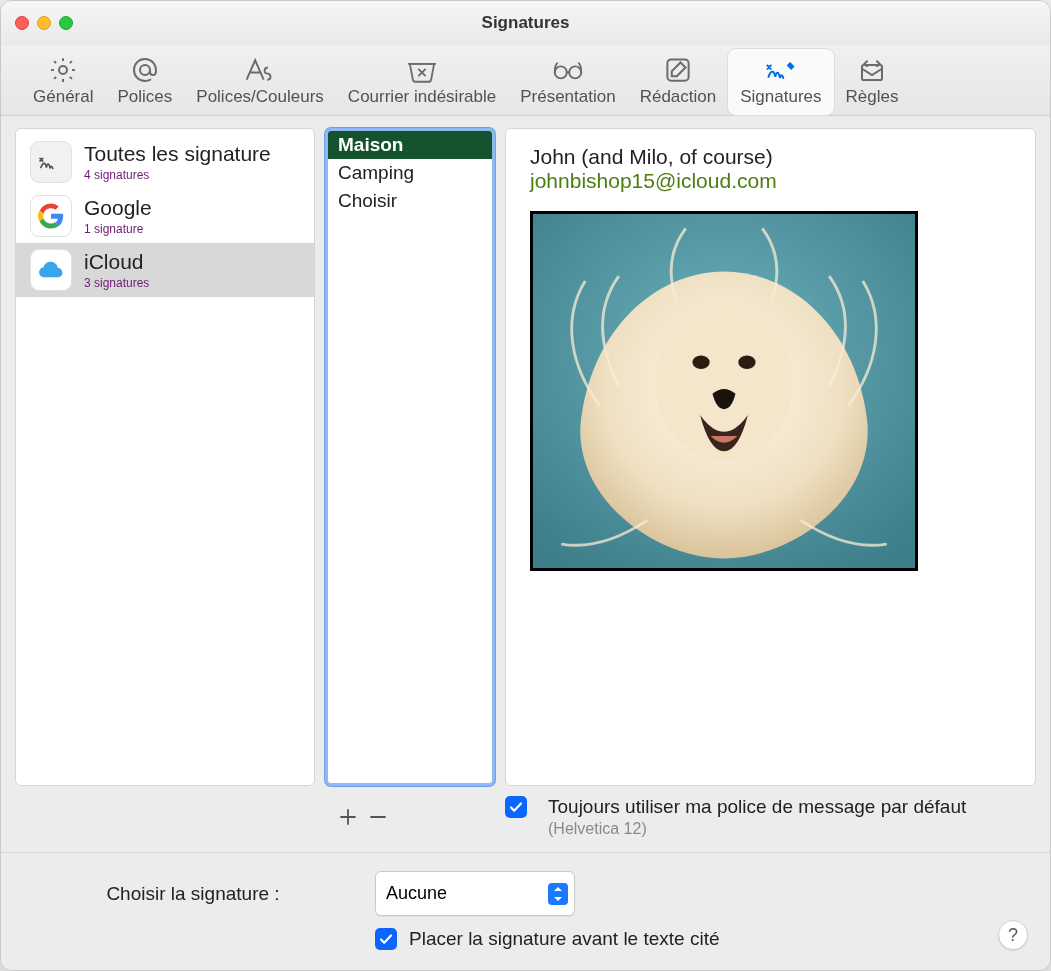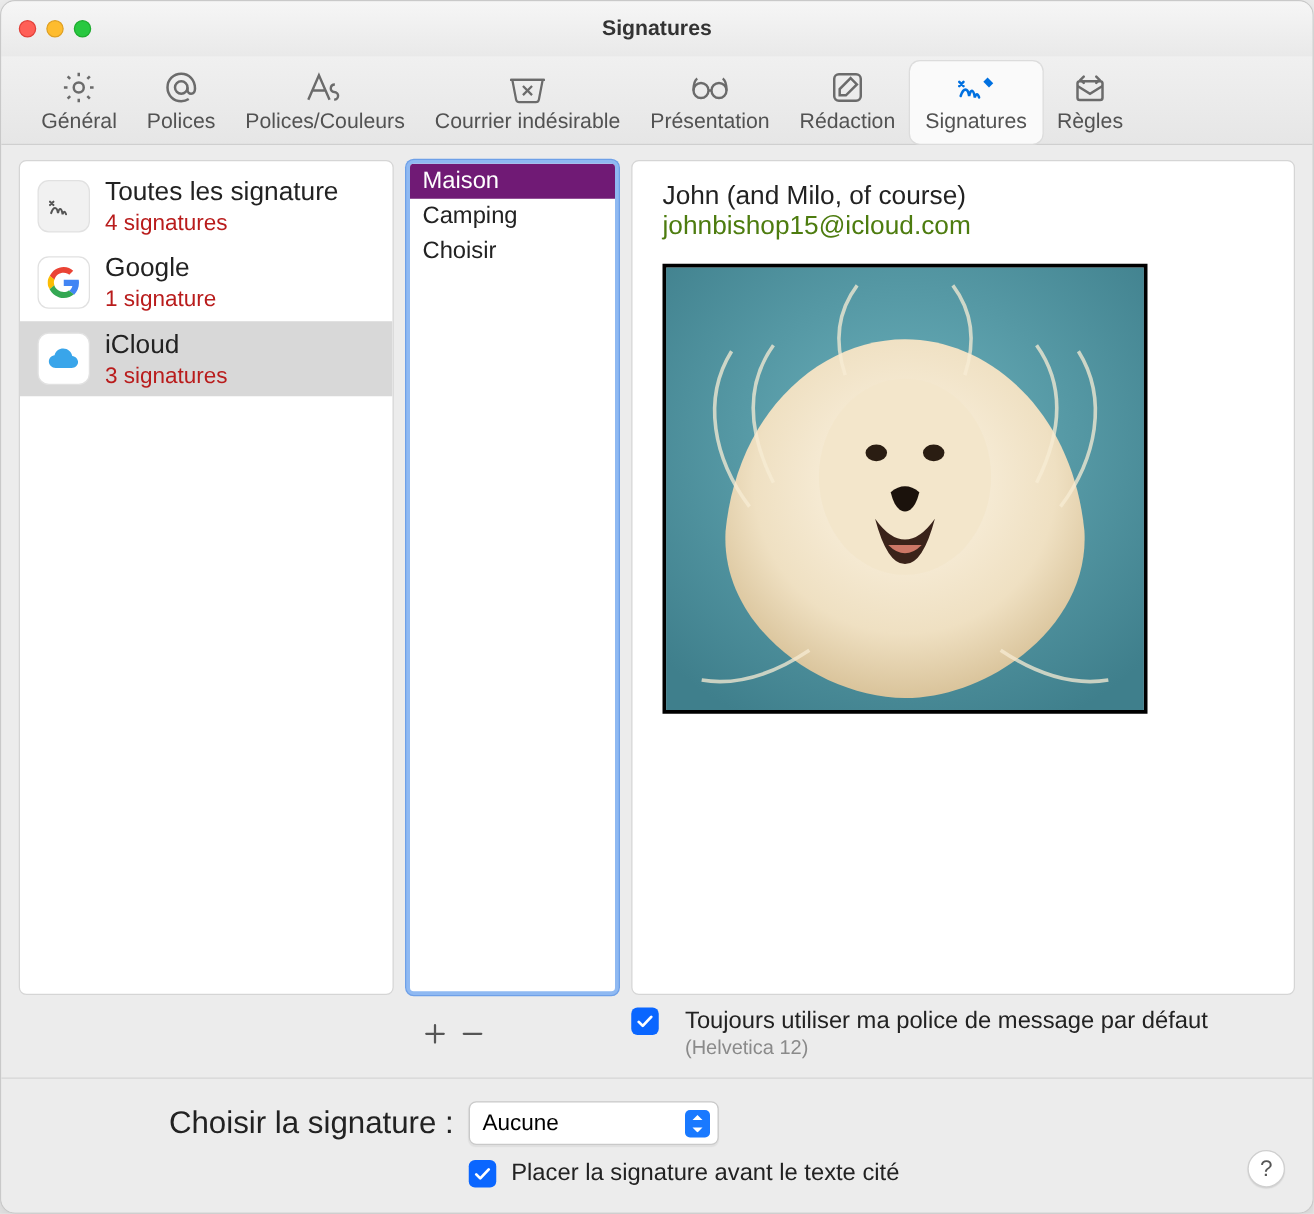--- a/index.html
+++ b/index.html
@@ -101,38 +101,38 @@
   }
   .account-row.selected { background:#d8d8d8; }
   .account-icon {
     width:42px; height:42px; border-radius:9px;
     background:#f1f1f1; border:1px solid #e1e1e1;
     display:flex; align-items:center; justify-content:center;
     font-size:22px;
   }
   .account-text { line-height:1.25; }
   .account-title { font-size:21px; color:#222;}
-  .account-sub   { font-size:18px; color:#b91c1c;}
+  .account-sub   { font-size:12px; color:#701a75;}
 
   
   .siglist-wrap { display:flex; flex-direction:column; width:170px; }
   .siglist {
     flex:1;
     background:#fff;
     border:3px solid #8fb9f2;
     border-radius:6px;
     box-shadow: 0 0 0 1px #6ea0e8;
     overflow:hidden;
     font-size:19px;
   }
   .sig-item {
     padding:3px 10px;
     color:#222;
   }
-  .sig-item.selected { background:#701a75; color:#fff; }
+  .sig-item.selected { background:#14532d; color:#fff;font-weight:bold; }
   .addremove {
     display:flex;
     gap:0;
     margin-top:8px;
     padding-left:8px;
   }
   .addremove .ar {
     width:30px; height:26px;
     display:flex; align-items:center; justify-content:center;
     font-size:22px; color:#555;
@@ -176,24 +176,24 @@
   
   .footer {
     border-top:1px solid #d5d5d5;
     padding: 18px 22px 20px 22px;
     display:flex;
     flex-direction:column;
     gap:12px;
     position:relative;
   }
   .footer-row { display:flex; align-items:center; gap:12px; }
-  .footer-label { font-size:25px; color:#222; text-align:right; width:340px;}
+  .footer-label { font-size:19px; color:#222; text-align:center; width:340px;}
   .popup {
     display:flex; align-items:center; justify-content:space-between;
-    width:200px; height:35px;
+    width:200px; height:45px;
     background:#fff;
     border:1px solid #c9c9c9;
     border-radius:6px;
     padding:0 6px 0 10px;
     font-size:18px;
     box-shadow: 0 1px 1px rgba(0,0,0,0.06);
   }
   .popup .chev {
     width:20px; height:22px;
     background:#1979ff; border-radius:4px;

